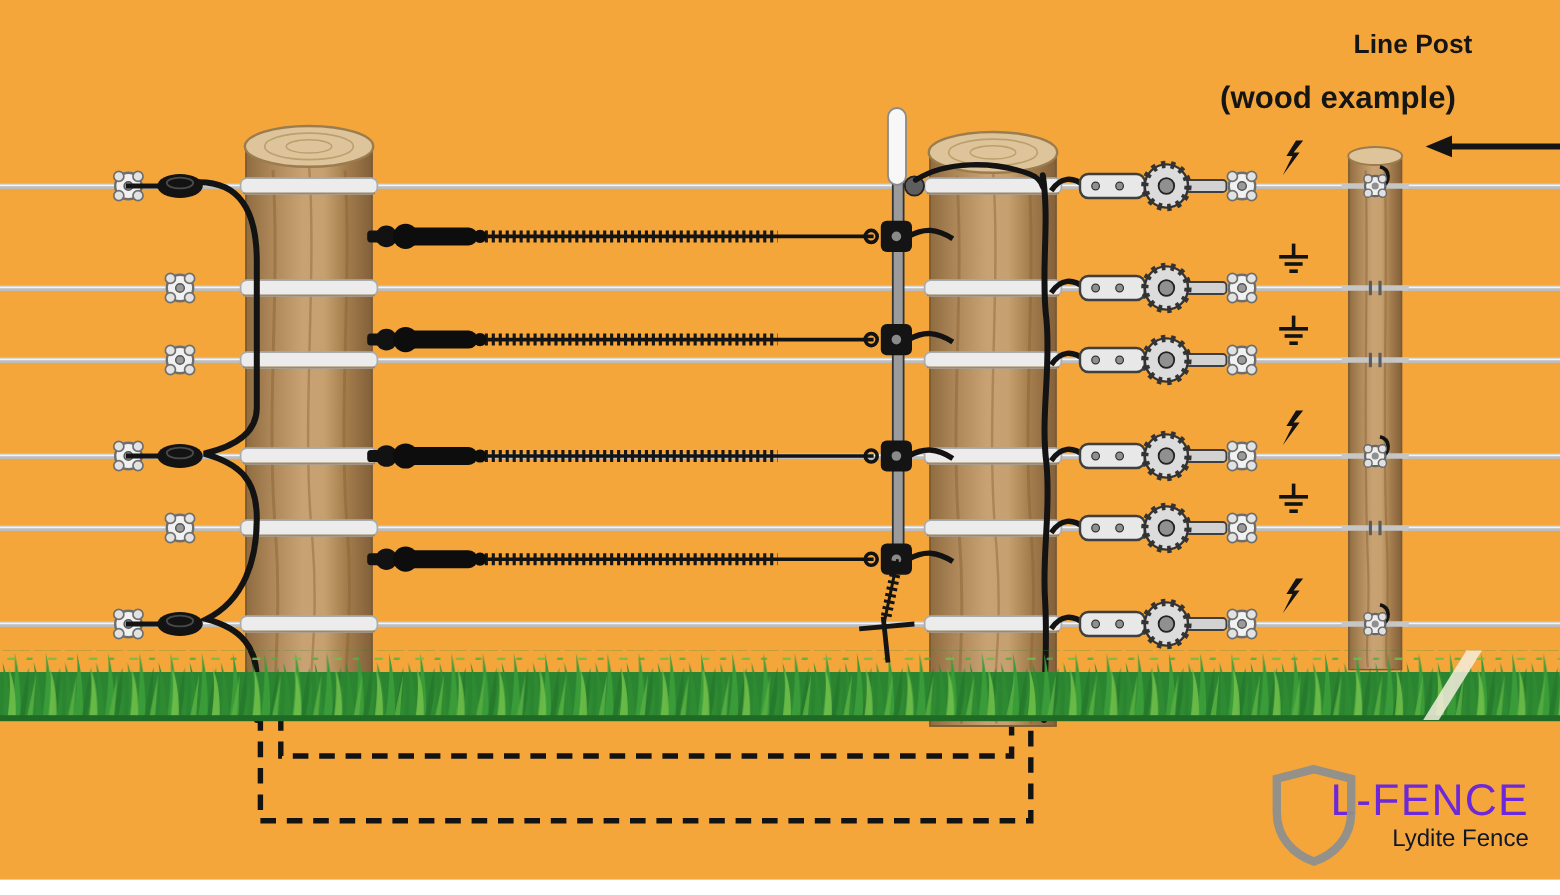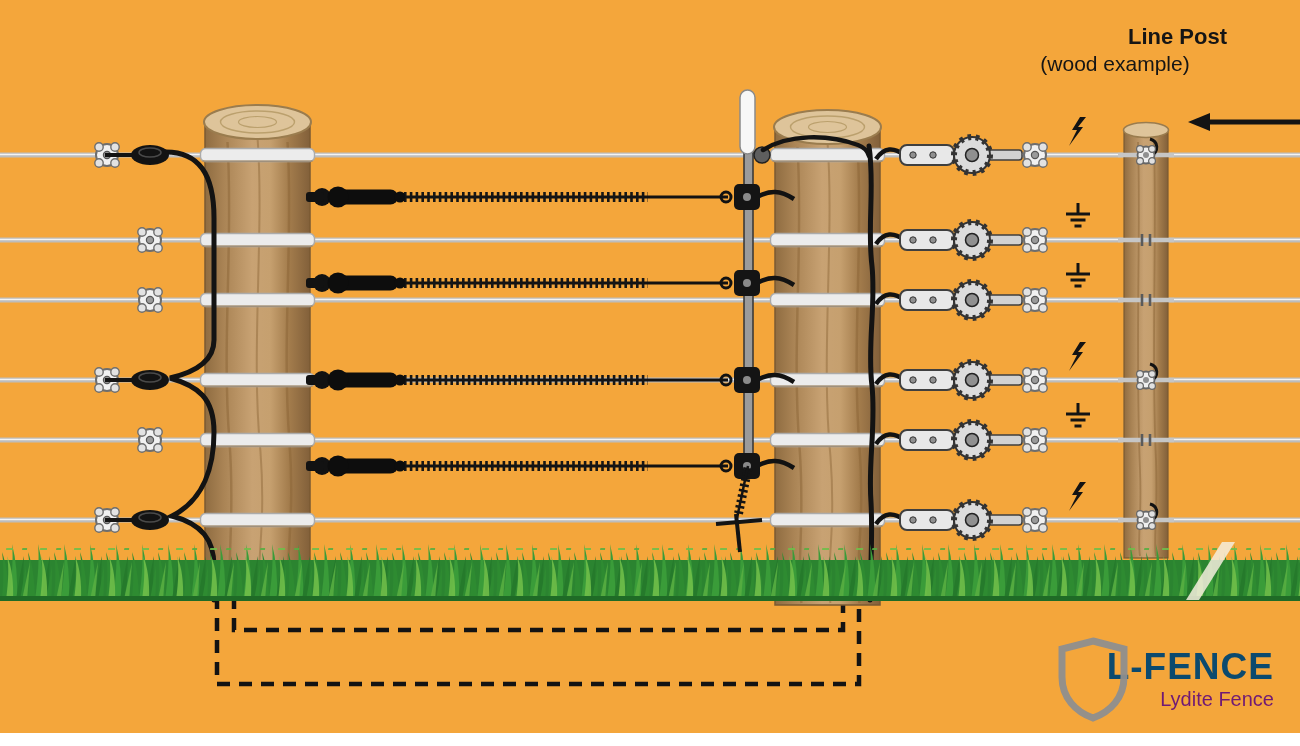--- a/index.html
+++ b/index.html
@@ -9,33 +9,33 @@
     background:#F4A63B;
     overflow:hidden;
     font-family:"Liberation Sans",sans-serif;
   }
   .scene{position:absolute;left:0;top:0;}
   .line-post-label{
     position:absolute;left:1003px;top:24px;width:224px;
     text-align:center;color:#151515;
   }
   .line-post-label .t1{font-size:22px;font-weight:700;text-align:right;}
-  .line-post-label .t2{font-size:21px;font-weight:400;margin-top:2px;}
+  .line-post-label .t2{font-size:26px;font-weight:700;margin-top:16px;}
   .brand{
     position:absolute;right:26px;bottom:24px;
     display:flex;align-items:center;
   }
   .brand .shield{margin-right:-22px;opacity:.95;}
   .brand-text{display:flex;flex-direction:column;align-items:flex-end;}
   .brand-name{
-    font-size:37px;font-weight:700;letter-spacing:1px;
-    color:#0c4a6e;line-height:1;
+    font-size:37px;font-weight:400;letter-spacing:1px;
+    color:#6d28d9;line-height:1;
   }
   .brand-sub{
-    font-size:20px;font-weight:500;color:#701a75;margin-top:3px;
+    font-size:20px;font-weight:500;color:#0f172a;margin-top:3px;
   }
   .bottom-bar{
     position:absolute;left:0;right:0;bottom:0;height:13px;background:#FFFFFF;
   }
 </style>
 </head>
 <body>
 
 <div class="stage">
 

